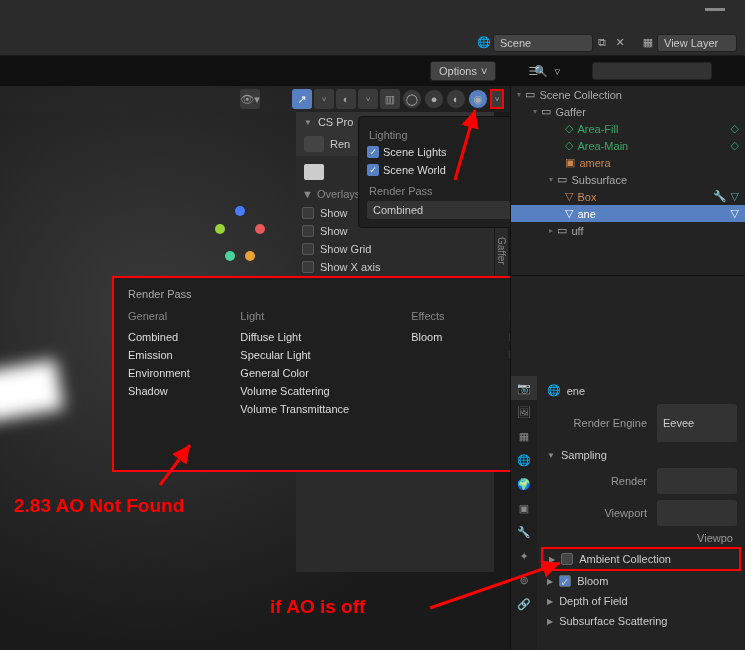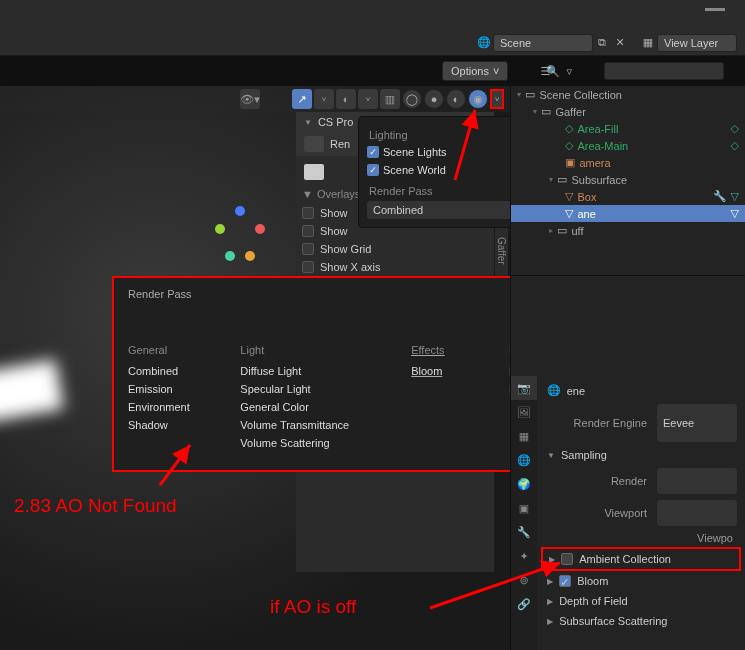--- a/index.html
+++ b/index.html
@@ -6,21 +6,21 @@
 body { background: #101010; width: 745px; height: 650px; position: relative; overflow: hidden; color: #aaa; }
 
 
 .top-bar { position: absolute; top: 30px; left: 0; right: 0; height: 26px; background: #2b2b2b; border-bottom: 1px solid #1a1a1a; display: flex; align-items: center; padding: 0 8px; }
 .top-bar .spacer { flex: 1; }
 .scene-input { background: #444; border: 1px solid #222; color: #ccc; padding: 2px 6px; border-radius: 3px; width: 100px; }
 .vl-input { background: #444; border: 1px solid #222; color: #ccc; padding: 2px 6px; border-radius: 3px; width: 80px; }
 .icon-btn { width: 18px; height: 18px; display: inline-flex; align-items: center; justify-content: center; color: #aaa; }
 
 
-.second-bar { position: absolute; top: 58px; left: 430px; right: 0; height: 26px; display: flex; align-items: center; gap: 6px; margin-left: 12px; }
+.second-bar { position: absolute; top: 58px; left: 430px; right: 0; height: 26px; display: flex; align-items: center; gap: 6px; }
 .options-btn { background: #444; border: 1px solid #222; color: #ccc; padding: 3px 8px; border-radius: 3px; display: flex; align-items: center; gap: 4px; }
 .filter-search { background: #333; border: 1px solid #222; border-radius: 3px; padding: 2px 6px; width: 120px; color: #ccc; margin-left: 20px; }
 
 
 .viewport { position: absolute; top: 86px; left: 0; width: 510px; height: 564px; background: radial-gradient(ellipse at 30% 40%, #3a3a3a 0%, #1a1a1a 70%); }
 .viewport-header { position: absolute; top: 0; left: 0; right: 0; height: 26px; display: flex; align-items: center; justify-content: flex-end; gap: 2px; padding-right: 6px; background: rgba(43,43,43,0.3); }
 .hdr-icon { width: 20px; height: 20px; border-radius: 3px; display: inline-flex; align-items: center; justify-content: center; background: #3a3a3a; color: #999; }
 .hdr-icon.active { background: #5680c2; color: #fff; }
 .shading-btn { width: 20px; height: 20px; border-radius: 50%; display: inline-flex; align-items: center; justify-content: center; background: #3a3a3a; border: 1px solid #222; }
 .shading-btn.active { background: #5680c2; }
@@ -55,21 +55,21 @@
 .shading-popover .sh-section { padding: 2px 10px; color: #888; margin-top: 4px; }
 .shading-popover .sh-item { padding: 3px 10px 3px 24px; color: #ddd; position: relative; }
 .shading-popover .sh-item .check { position: absolute; left: 8px; top: 3px; width: 12px; height: 12px; background: #5680c2; border-radius: 2px; display: flex; align-items: center; justify-content: center; color: #fff; font-size: 9px; }
 .shading-popover .sh-field { margin: 2px 8px; background: #333; border-radius: 3px; padding: 3px 6px; color: #ccc; display: flex; justify-content: space-between; }
 
 
 .render-pass-box { position: absolute; top: 276px; left: 112px; width: 486px; height: 196px; border: 2px solid #f00; background: #1f1f1f; padding: 10px 14px; }
 .rp-title { color: #aaa; margin-bottom: 10px; }
 .rp-cols { display: flex; gap: 10px; }
 .rp-col { flex: 1; }
-.rp-col-head { color: #888; margin-bottom: 6px; margin-top: 34px; }
+.rp-col-head { color: #888; margin-bottom: 6px; }
 .rp-item { color: #ddd; padding: 3px 0; cursor: default; }
 
 
 .overlay-panel { position: absolute; top: 224px; left: 296px; width: 198px; background: transparent; }
 .overlay-panel .ov-row { padding: 3px 6px; color: #ccc; display: flex; align-items: center; gap: 6px; }
 .overlay-panel .cb2 { width: 12px; height: 12px; background: #3a3a3a; border: 1px solid #555; border-radius: 2px; }
 .overlay-panel .section-head { color: #888; padding: 4px 6px; display: flex; align-items: center; gap: 4px; }
 .side-tab { writing-mode: vertical-rl; padding: 8px 1px; background: #2b2b2b; color: #888; border-left: 1px solid #1a1a1a; font-size: 10px; text-align: center; }
 
 
@@ -91,21 +91,21 @@
 .prop-field-row { display: flex; align-items: center; padding: 3px 4px; gap: 6px; }
 .prop-label { flex: 1; text-align: right; color: #999; padding-right: 4px; }
 .prop-value { width: 80px; background: #333; border-radius: 3px; padding: 13px 6px; color: #ccc; }
 .prop-section { padding: 4px 6px; color: #ccc; display: flex; align-items: center; gap: 6px; }
 .prop-section .tri { font-size: 8px; color: #888; }
 .prop-section .cb3 { width: 12px; height: 12px; background: #444; border: 1px solid #666; border-radius: 2px; }
 .prop-section .cb3.on { background: #5680c2; }
 .red-box-ao { border: 2px solid #f00; }
 
 
-.annotation { position: absolute; color: #f00; font-size: 19px; font-weight: normal; font-family: Arial, sans-serif; }
+.annotation { position: absolute; color: #f00; font-size: 19px; font-weight: bold; font-family: Arial, sans-serif; }
 .arrow-svg { position: absolute; pointer-events: none; }
 
 
 .win-min { position: absolute; top: 8px; right: 20px; width: 20px; height: 3px; background: #888; }
 .top-dark { position: absolute; top: 0; left: 0; right: 0; height: 30px; background: #2b2b2b; }
 </style>
 </head>
 <body>
 
 <div class="top-dark"></div>
@@ -267,24 +267,24 @@
       <div class="rp-item">Combined</div>
       <div class="rp-item">Emission</div>
       <div class="rp-item">Environment</div>
       <div class="rp-item">Shadow</div>
     </div>
     <div class="rp-col" style="flex:1.1;">
       <div class="rp-col-head">Light</div>
       <div class="rp-item">Diffuse Light</div>
       <div class="rp-item">Specular Light</div>
       <div class="rp-item">General Color</div>
+      <div class="rp-item">Volume Scattering</div>
       <div class="rp-item">Volume Transmittance</div>
-      <div class="rp-item">Volume Scattering</div>
-    </div>
-    <div class="rp-col" style="flex:0.6;text-decoration:underline;">
+    </div>
+    <div class="rp-col" style="flex:0.6;">
       <div class="rp-col-head">Effects</div>
       <div class="rp-item">Bloom</div>
     </div>
     <div class="rp-col" style="flex:0.5;">
       <div class="rp-col-head">Data</div>
       <div class="rp-item">Normal</div>
       <div class="rp-item">Mist</div>
     </div>
   </div>
 </div>

